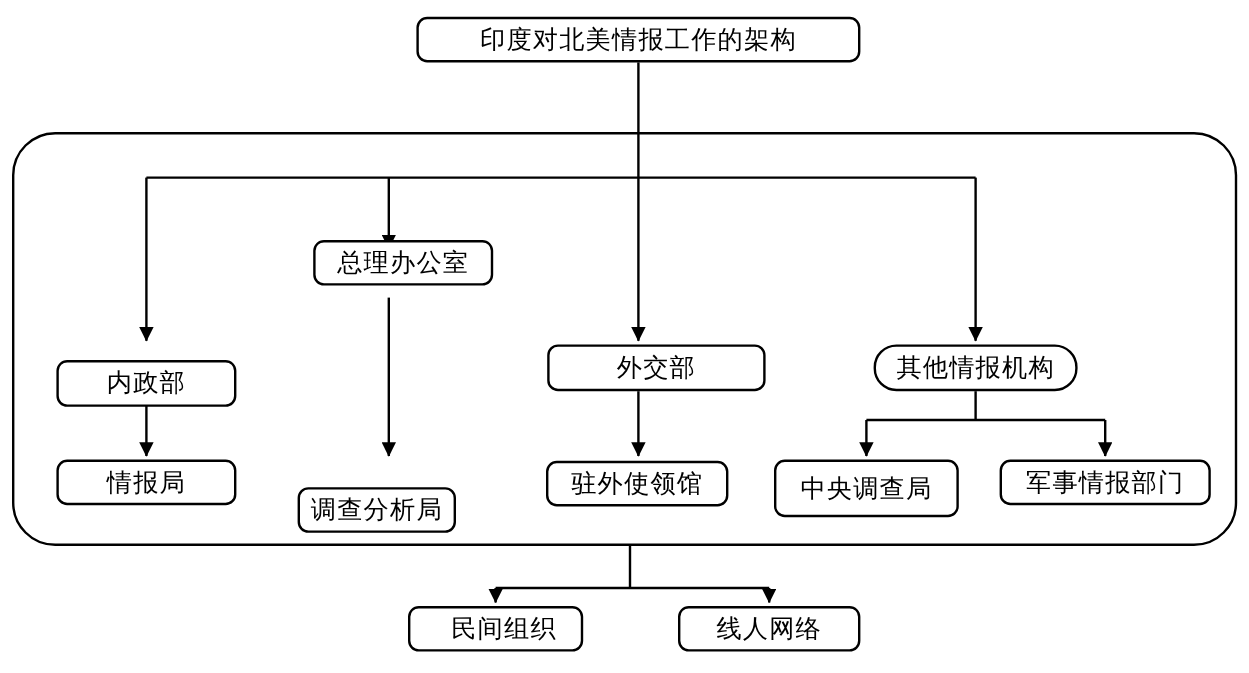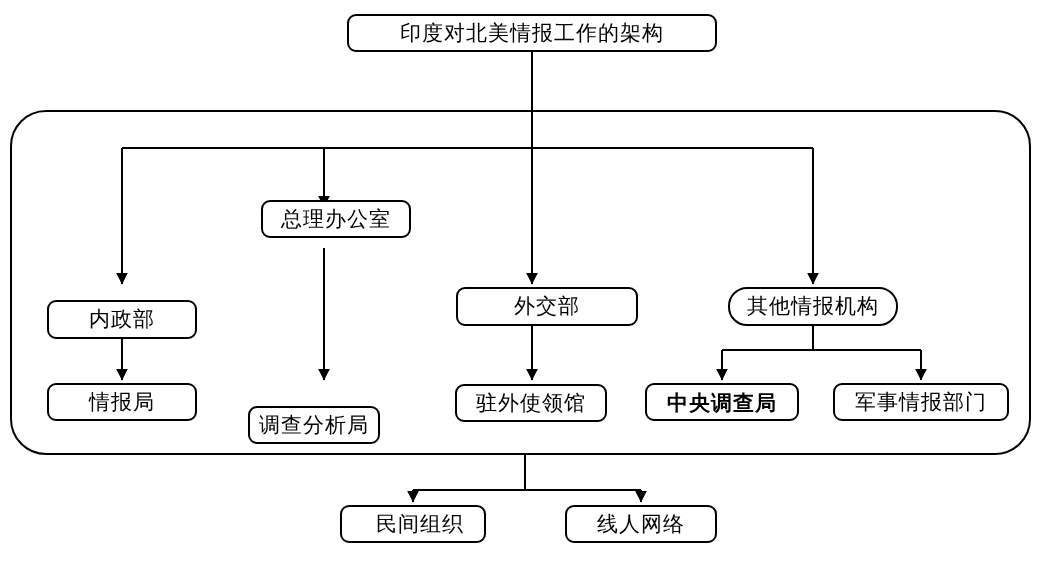--- a/index.html
+++ b/index.html
@@ -98,21 +98,21 @@
   <div class="node" style="left:456px; top:287px; width:182px; height:39px;">外交部</div>
 
   <div class="node" style="left:728px; top:287px; width:170px; height:39px;border-radius:19px;">其他情报机构</div>
 
   <div class="node" style="left:47px; top:383px; width:150px; height:38px;">情报局</div>
 
   <div class="node" style="left:248px; top:406px; width:132px; height:38px;">调查分析局</div>
 
   <div class="node" style="left:455px; top:384px; width:152px; height:38px;">驻外使领馆</div>
 
-  <div class="node" style="left:645px; top:383px; width:154px; height:38px;font-weight:bold;">中央调查局</div>
+  <div class="node" style="left:645px; top:383px; width:154px; height:48px;">中央调查局</div>
 
   <div class="node" style="left:833px; top:383px; width:176px; height:38px;">军事情报部门</div>
 
   <div class="node" style="left:340px; top:505px; width:146px; height:38px;padding-left:14px;">民间组织</div>
 
   <div class="node" style="left:565px; top:505px; width:152px; height:38px;">线人网络</div>
 
 </div>
 
 </body></html>

